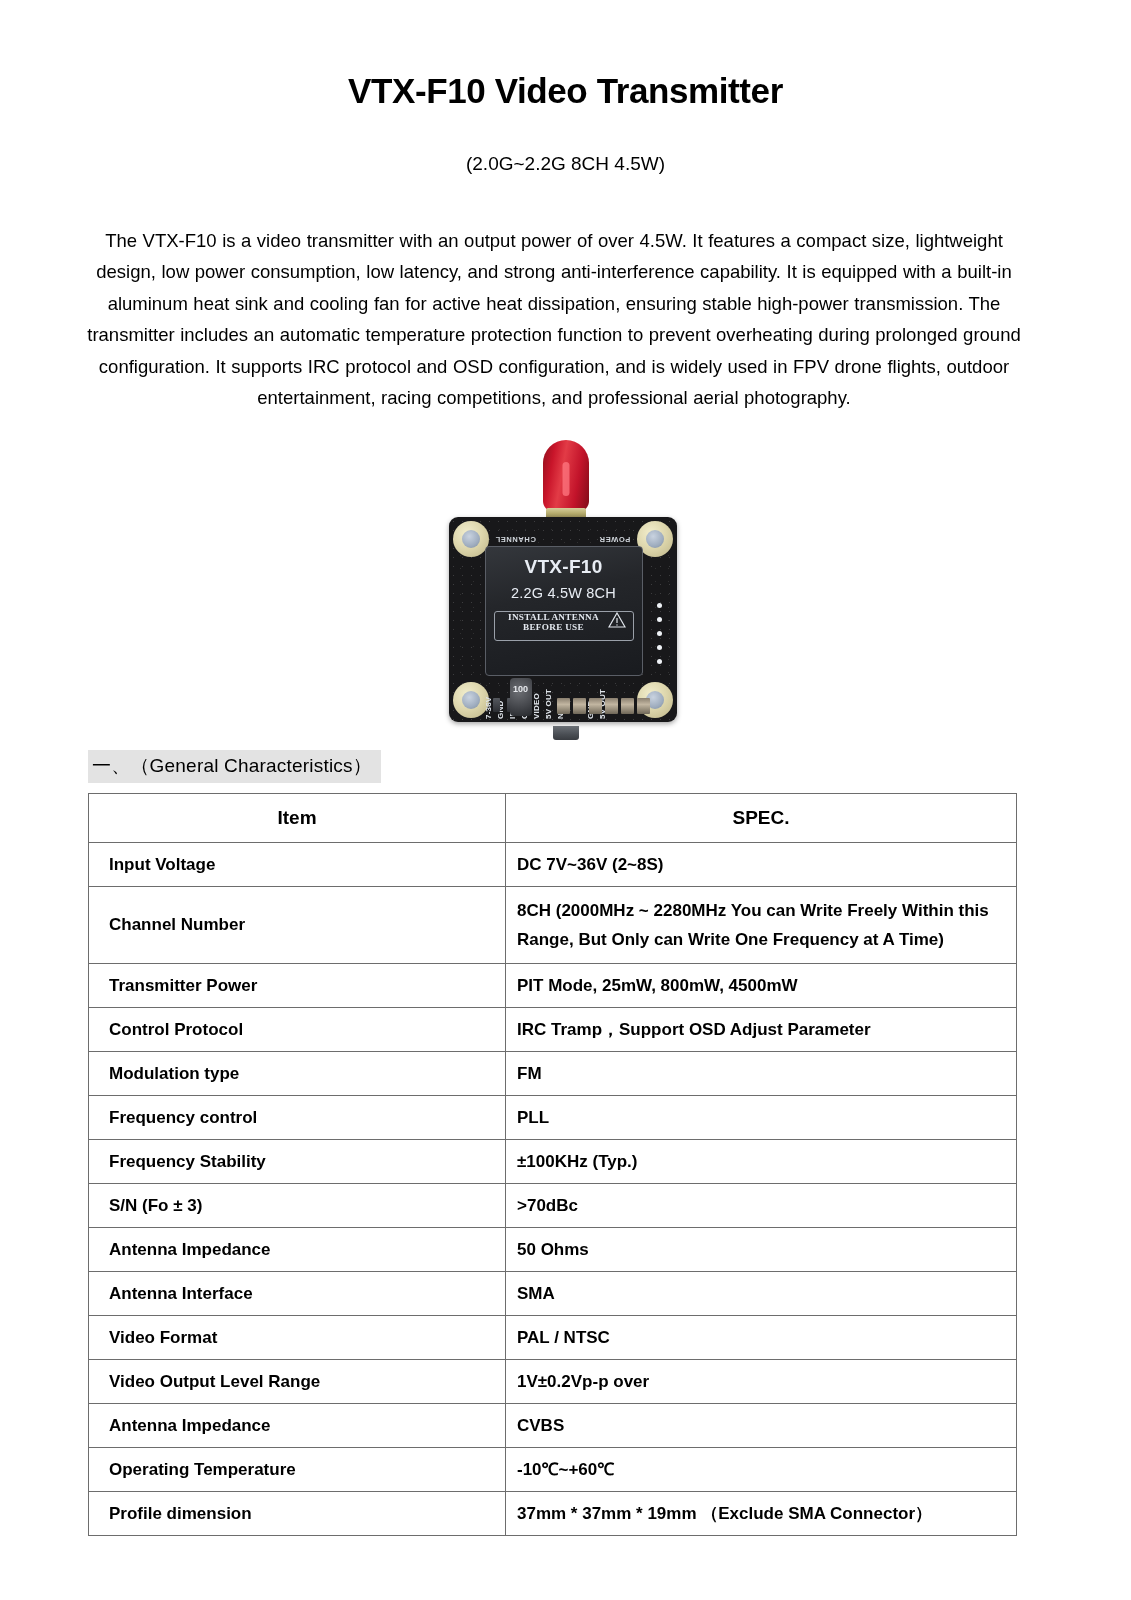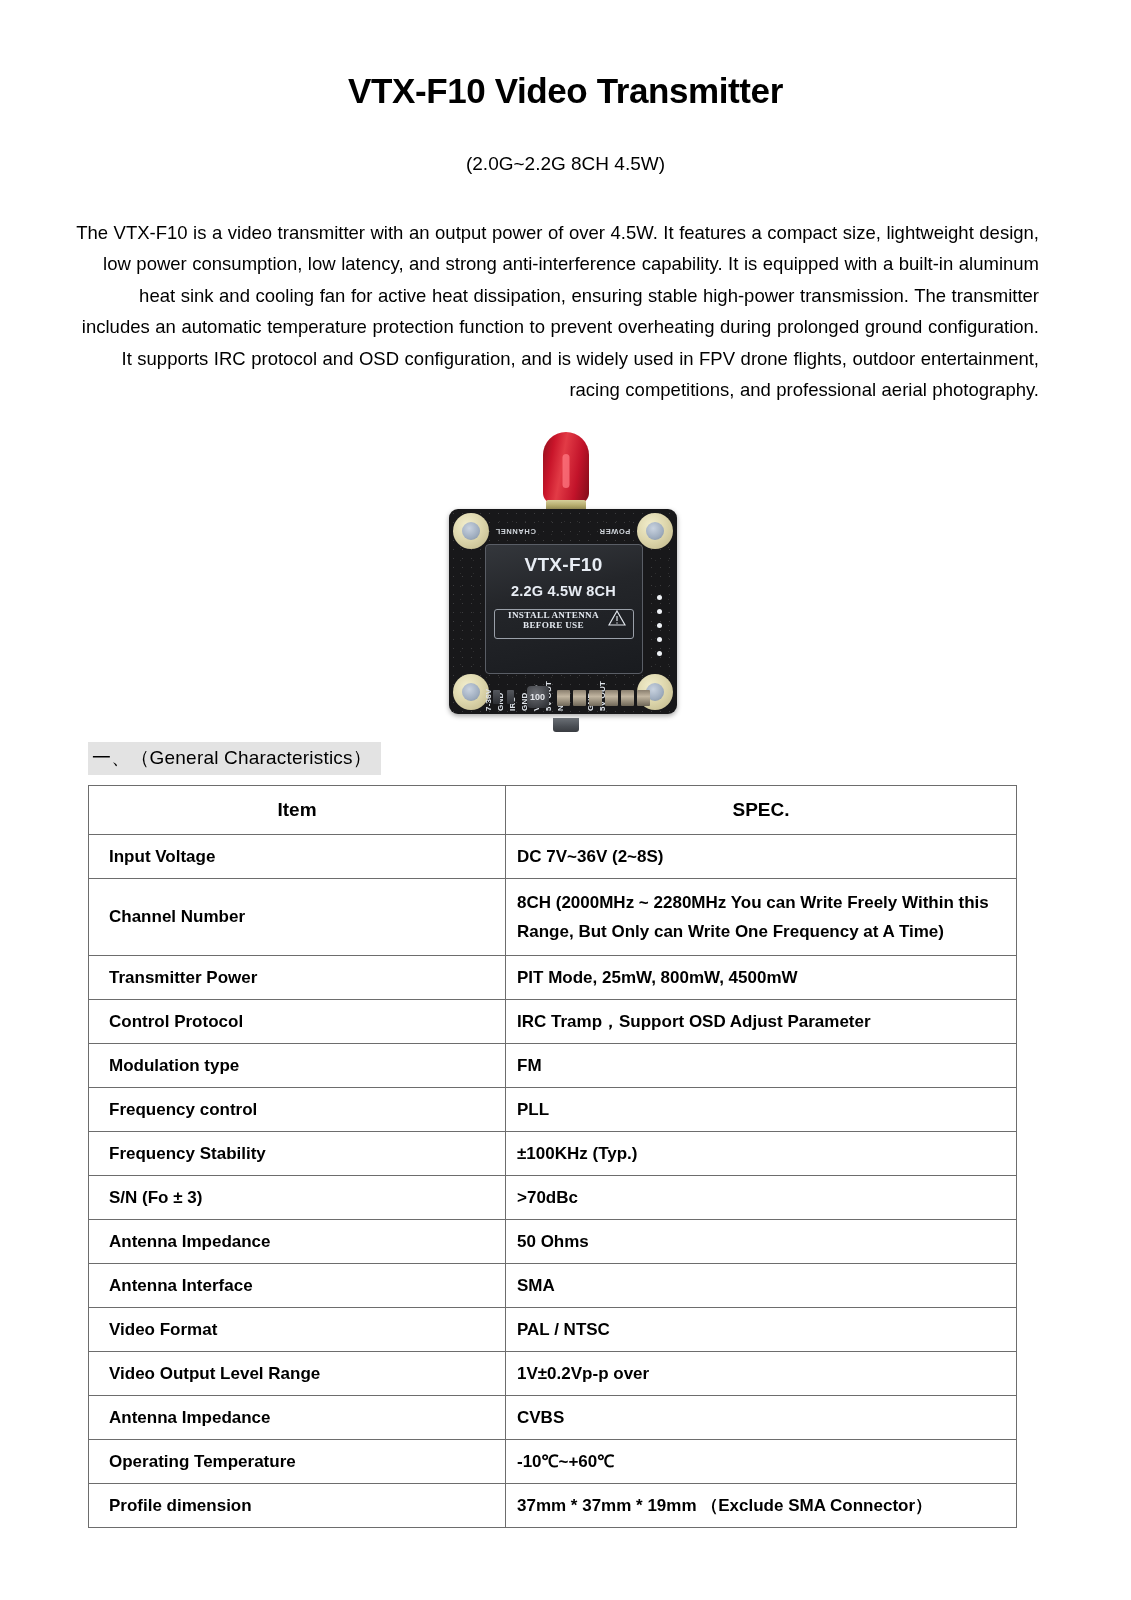--- a/index.html
+++ b/index.html
@@ -35,25 +35,25 @@
   .doc-subtitle {
     text-align: center;
     font-size: 19px;
     margin: 0;
     padding-top: 42px;
     font-weight: normal;
   }
 
   
   .intro {
-    margin: 4px;
+    margin: 12px;
     padding: 38px 88px 0 65px;
     font-size: 18.5px;
     line-height: 31.5px;
-    text-align: right;
+    text-align: center;
     word-spacing: 0.4px;
   }
 
   
   .product-figure {
     position: relative;
     width: 100%;
     height: 310px;
     margin-top: 14px;
   }
@@ -135,40 +135,40 @@
     background: radial-gradient(circle at 40% 35%, #c9d3e0 0%, #9fadbf 60%, #7d8b9c 100%);
   }
   .mount.tl { left: 4px;  top: 4px; }
   .mount.tr { right: 4px; top: 4px; }
   .mount.bl { left: 4px;  bottom: 4px; }
   .mount.br { right: 4px; bottom: 4px; }
 
   .sticker {
     position: absolute;
     left: 36px;
-    top: 35px;
+    top: 29px;
     width: 156px;
     height: 128px;
     background: linear-gradient(168deg, #34373c 0%, #24262a 38%, #191b1f 100%);
     border: 1px solid #5a5e66;
     border-radius: 4px;
   }
   .sticker .s-model {
     text-align: center;
     color: #e8edf4;
     font-size: 19px;
     font-weight: bold;
     letter-spacing: 0.3px;
     margin-top: 9px;
   }
   .sticker .s-spec {
     text-align: center;
     color: #e8edf4;
     font-size: 14.5px;
-    font-weight: bold;
+    font-weight: normal;
     letter-spacing: 0.2px;
     margin-top: 7px;
   }
   .warn-box {
     position: absolute;
     left: 8px;
     top: 64px;
     right: 8px;
     height: 30px;
     border: 1px solid #9aa0a9;
@@ -233,24 +233,24 @@
   .smd-pad {
     position: absolute;
     bottom: 8px;
     width: 13px;
     height: 16px;
     background: linear-gradient(180deg, #8a7f6f 0%, #c2b6a1 40%, #6f6758 100%);
     border-radius: 1px;
   }
   .cap100 {
     position: absolute;
-    left: 78px;
+    left: 61px;
     bottom: 6px;
     width: 22px;
-    height: 22px;
+    height: 38px;
     border-radius: 4px;
     background: radial-gradient(circle at 40% 35%, #6d6f74 0%, #3c3e43 70%, #26282c 100%);
     color: #e6e8ec;
     font-size: 9px;
     font-weight: bold;
     text-align: center;
     line-height: 22px;
   }
   .tiny-comp {
     position: absolute;

